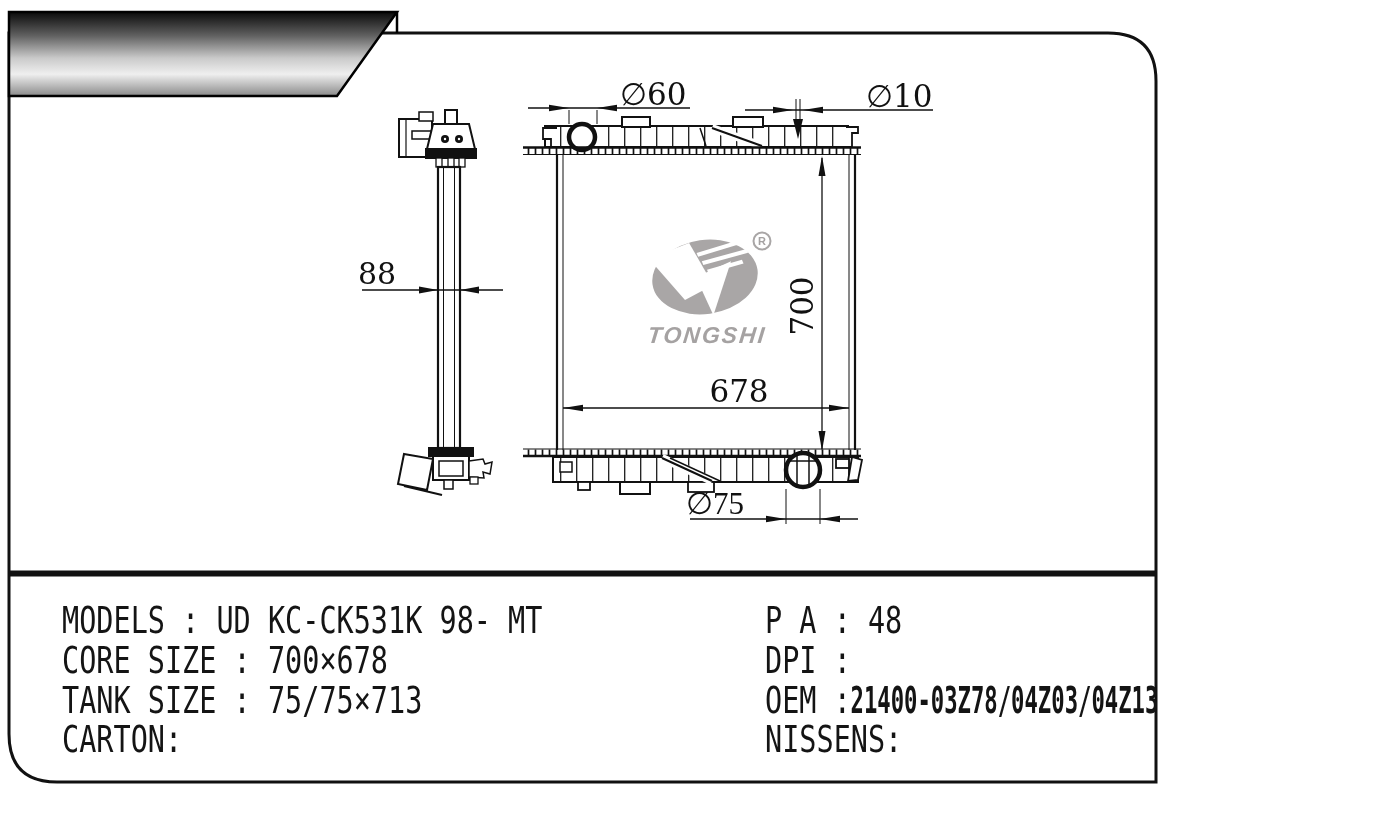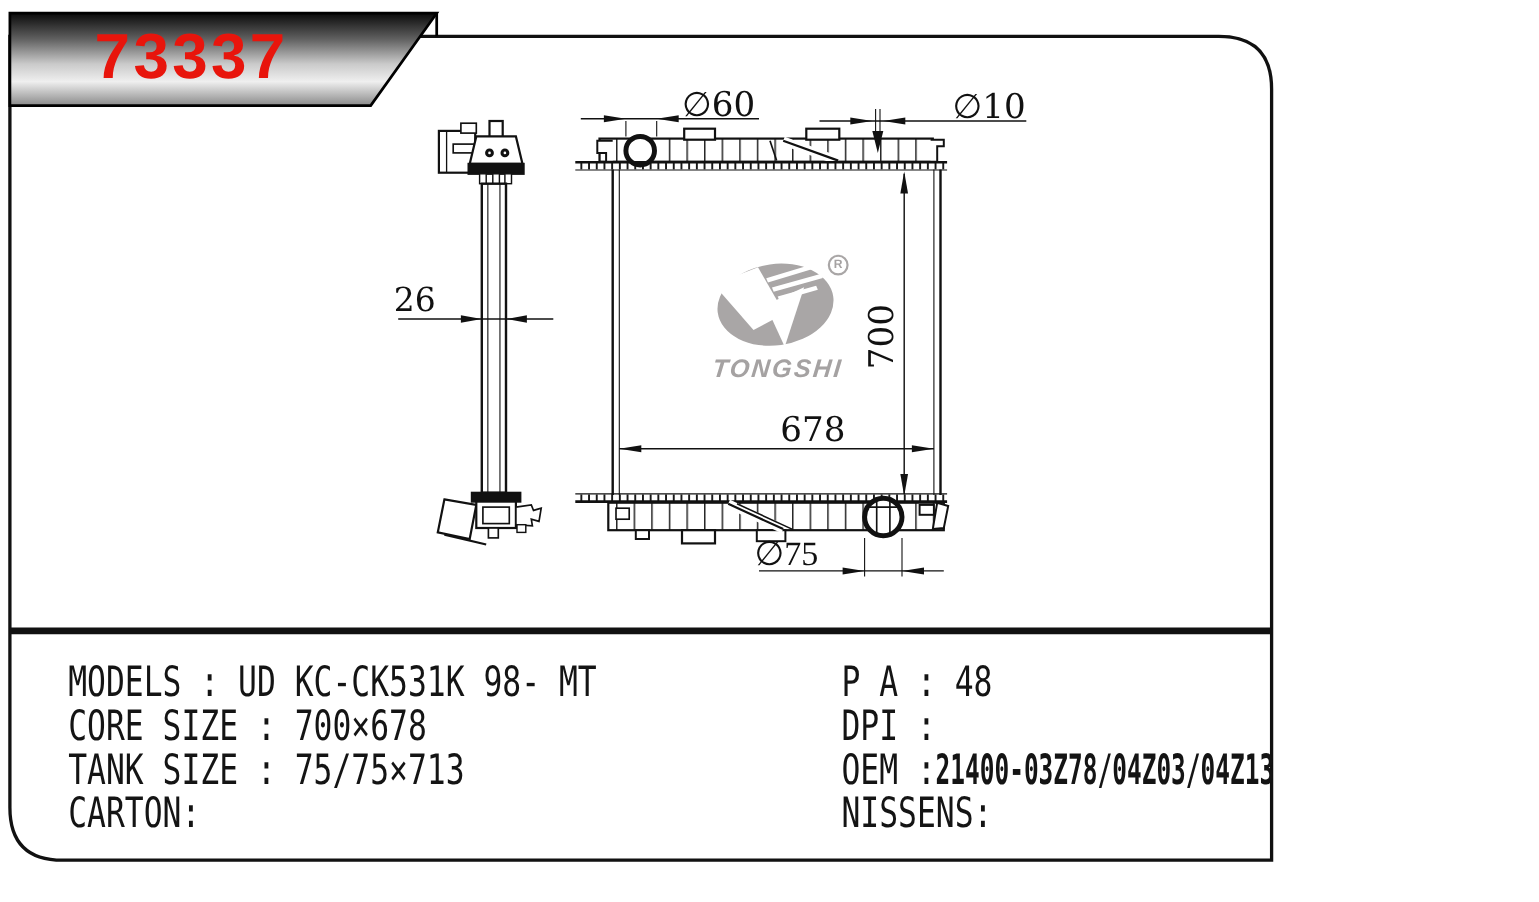--- a/index.html
+++ b/index.html
@@ -178,25 +178,24 @@
 
   <g stroke="#111" fill="#111">
     <line x1="786" y1="489" x2="786" y2="524" stroke-width="1"></line>
     <line x1="820" y1="489" x2="820" y2="524" stroke-width="1"></line>
     <line x1="690" y1="519" x2="858" y2="519" stroke-width="1.3"></line>
     <polygon points="786,519 766,515.8 766,522.2" stroke="none"></polygon>
     <polygon points="820,519 840,515.8 840,522.2" stroke="none"></polygon>
   </g>
 </svg>
 
-<div class="t part-number" style="color:#e8150c">73337</div>
 
 <div class="t dim dim60">∅60</div>
 <div class="t dim dim10">∅10</div>
-<div class="t dim dim48">26</div>
+<div class="t dim dim48">88</div>
 <div class="t dim dim700">700</div>
 <div class="t dim dim678">678</div>
 <div class="t dim dim75">∅75</div>
 
 <div class="t brand" style="color:#a5a2a2">TONGSHI</div>
 <div class="t rsym" style="color:#a5a2a2">R</div>
 
 <div class="t spec spec-l row1">MODELS : UD KC-CK531K 98- MT</div>
 <div class="t spec spec-l row2">CORE SIZE : 700×678</div>
 <div class="t spec spec-l row3">TANK SIZE : 75/75×713</div>

